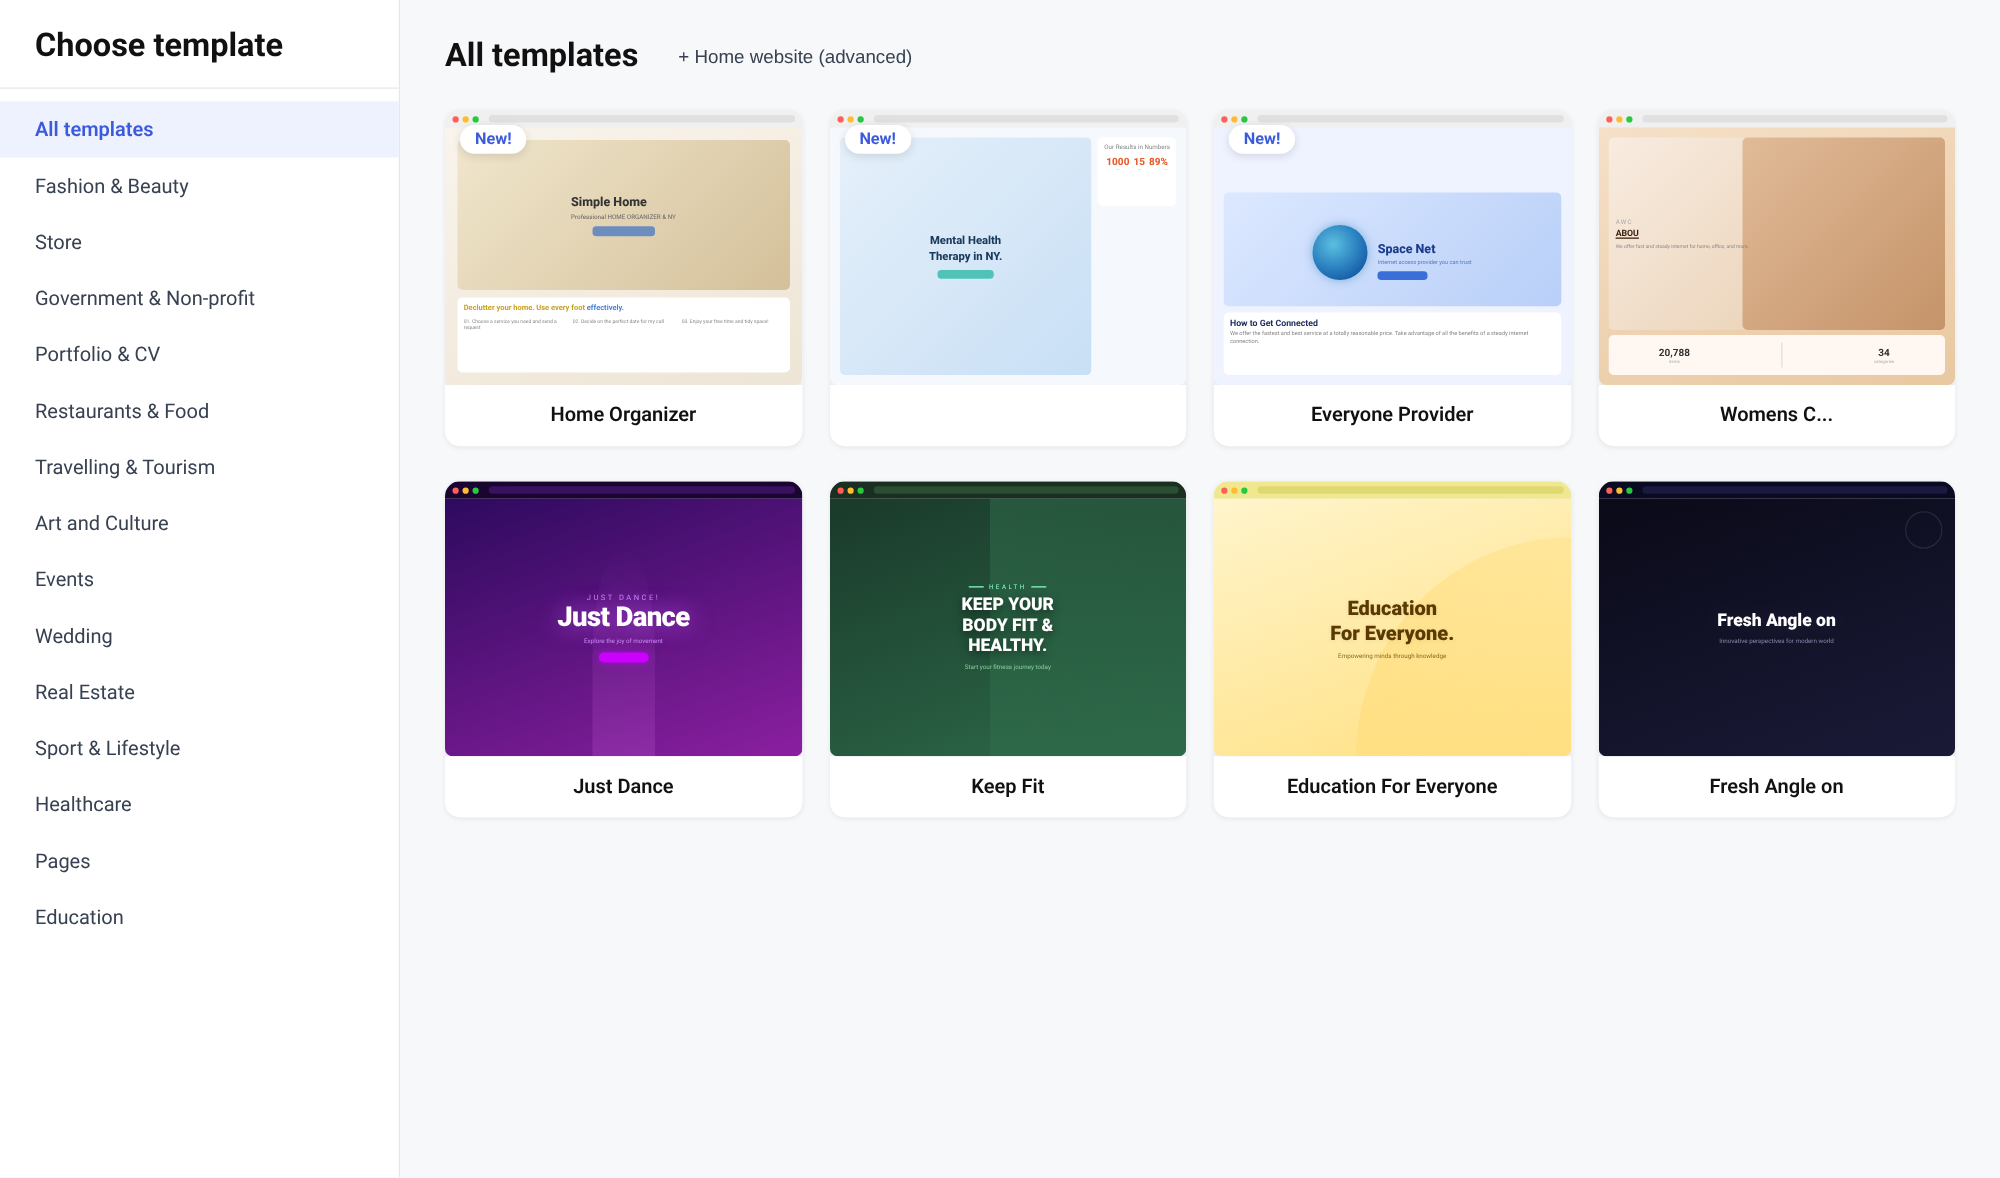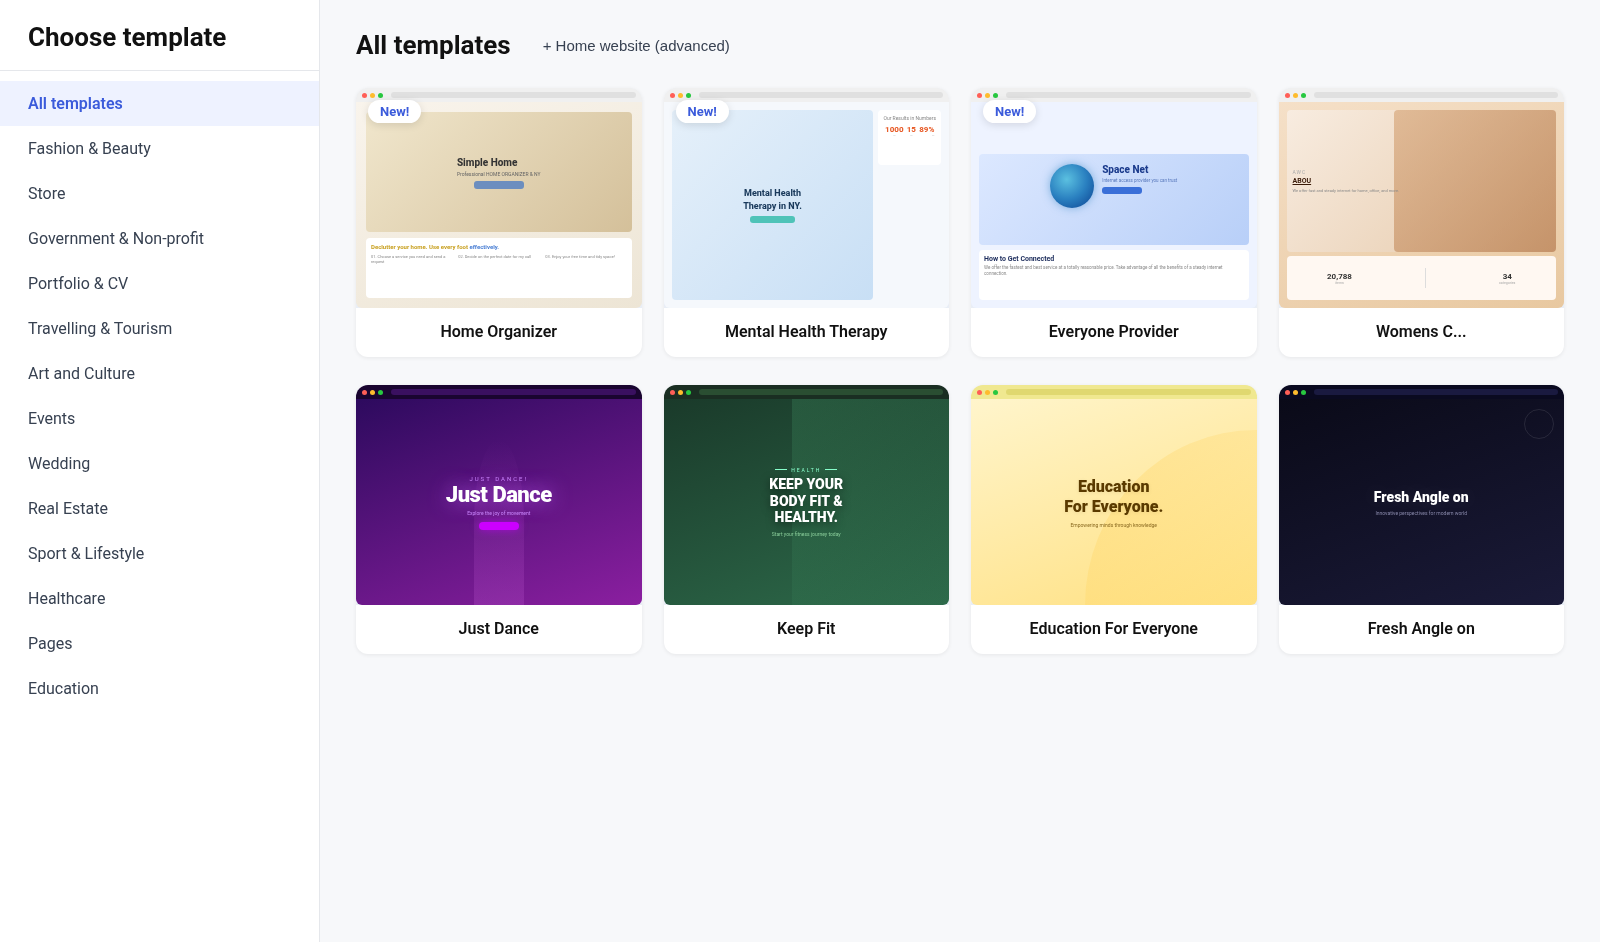--- a/index.html
+++ b/index.html
@@ -143,20 +143,21 @@
 <body>
 
 <aside class="sidebar">
   <div class="sidebar-title">Choose template</div>
   <nav class="sidebar-nav">
     <div class="sidebar-item active">All templates</div>
     <div class="sidebar-item">Fashion &amp; Beauty</div>
     <div class="sidebar-item">Store</div>
     <div class="sidebar-item">Government &amp; Non-profit</div>
     <div class="sidebar-item">Portfolio &amp; CV</div>
+    <div class="sidebar-item">Restaurants &amp; Food</div>
     <div class="sidebar-item">Travelling &amp; Tourism</div>
     <div class="sidebar-item">Art and Culture</div>
     <div class="sidebar-item">Events</div>
     <div class="sidebar-item">Wedding</div>
     <div class="sidebar-item">Real Estate</div>
     <div class="sidebar-item">Sport &amp; Lifestyle</div>
     <div class="sidebar-item">Healthcare</div>
     <div class="sidebar-item">Pages</div>
     <div class="sidebar-item">Education</div>
   </nav>
@@ -232,35 +233,34 @@
                   </div>
                 <div style="text-align:right;">
                     <div style="font-size:8px; font-weight:800; color:#e85d2a;">89%</div>
                     <div style="font-size:3.5px; color:#aaa;">—</div>
                   </div>
               </div>
             </div>
           </div>
         </div>
       </div>
-      <div class="card-label">Mental Health Therapy</div>
     </div>
 
     <div class="template-card">
       <div class="card-preview">
         <span class="new-badge">New!</span>
         <div class="preview-wrapper">
           <div class="mock-chrome">
             <span class="chrome-dot red"></span>
             <span class="chrome-dot yellow"></span>
             <span class="chrome-dot green"></span>
             <span class="chrome-addr"></span>
           </div>
           <div style="height: calc(100% - 14px); background: #eef3ff; display: flex; flex-direction: column; padding: 8px; gap: 5px;">
-            <div style="flex:1; background: linear-gradient(135deg, #dce8ff, #b8cff8); border-radius:4px; display:flex; align-items:flex-start; justify-content:center; gap:8px; padding:10px;margin-top:44px;">
+            <div style="flex:1; background: linear-gradient(135deg, #dce8ff, #b8cff8); border-radius:4px; display:flex; align-items:flex-end; justify-content:center; gap:8px; padding:21px;margin-top:44px;">
               <div style="width:44px; height:44px; border-radius:50%; background: radial-gradient(circle at 38% 35%, #5bc0e0 0%, #2a80c0 50%, #0a4090 100%); flex-shrink:0; box-shadow: 0 0 8px rgba(42,128,192,0.5);"></div>
               <div>
                 <div style="font-size:10px; font-weight:800; color:#1a3a8c; line-height:1.2;">Space Net</div>
                 <div style="font-size:4.5px; color:#5a7abd; margin-top:2px;">Internet access provider you can trust</div>
                 <div style="width:40px; height:7px; background:#3a6fd8; border-radius:3px; margin-top:4px;"></div>
               </div>
             </div>
             <div style="height:50px; background:#fff; border-radius:4px; padding:5px;">
               <div style="font-size:7px; font-weight:700; color:#1a2a5a; margin-bottom:2px;">How to Get Connected</div>
               <div style="font-size:4.5px; color:#888; line-height:1.4;">We offer the fastest and best service at a totally reasonable price. Take advantage of all the benefits of a steady internet connection.</div>
@@ -282,21 +282,21 @@
           </div>
           <div style="height: calc(100% - 14px); background: linear-gradient(160deg, #f5e0c8, #e8c8a0); display:flex; flex-direction:column; gap:4px; padding:8px; overflow:hidden;">
             <div style="flex:1; background:linear-gradient(135deg, #f8ece0, #e5c8a8); border-radius:4px; display:flex; align-items:center; justify-content:center; padding:6px; position:relative;">
               <div style="position:absolute; top:0; right:0; width:60%; height:100%; background:linear-gradient(135deg, #d4a070, #b07040); border-radius:4px; opacity:0.6;"></div>
               <div style="z-index:1; text-align:left; width:100%;">
                 <div style="font-size:5px; color:#aaa; text-transform:uppercase; letter-spacing:1px;">AWC</div>
                 <div style="font-size:7px; font-weight:700; color:#3a1a08; line-height:1.3; margin-top:2px;text-decoration:underline;">ABOU</div>
                 <div style="font-size:4px; color:#888; margin-top:2px; line-height:1.4;">We offer fast and steady internet for home, office, and more.</div>
               </div>
             </div>
-            <div style="height:44px; background:#fff8f2; border-radius:4px; padding:4px; display:flex; align-items:center; justify-content:space-around;">
+            <div style="height:32px; background:#fff8f2; border-radius:4px; padding:4px; display:flex; align-items:center; justify-content:space-around;">
               <div style="text-align:center;">
                   <div style="font-size:8px; font-weight:700; color:#333;">20,788</div>
                   <div style="font-size:3.5px; color:#aaa;">items</div>
                 </div>
               <div style="width:1px; height:20px; background:#ddd;"></div>
               <div style="text-align:center;">
                   <div style="font-size:8px; font-weight:700; color:#333;">34</div>
                   <div style="font-size:3.5px; color:#aaa;">categories</div>
                 </div>
             </div>

